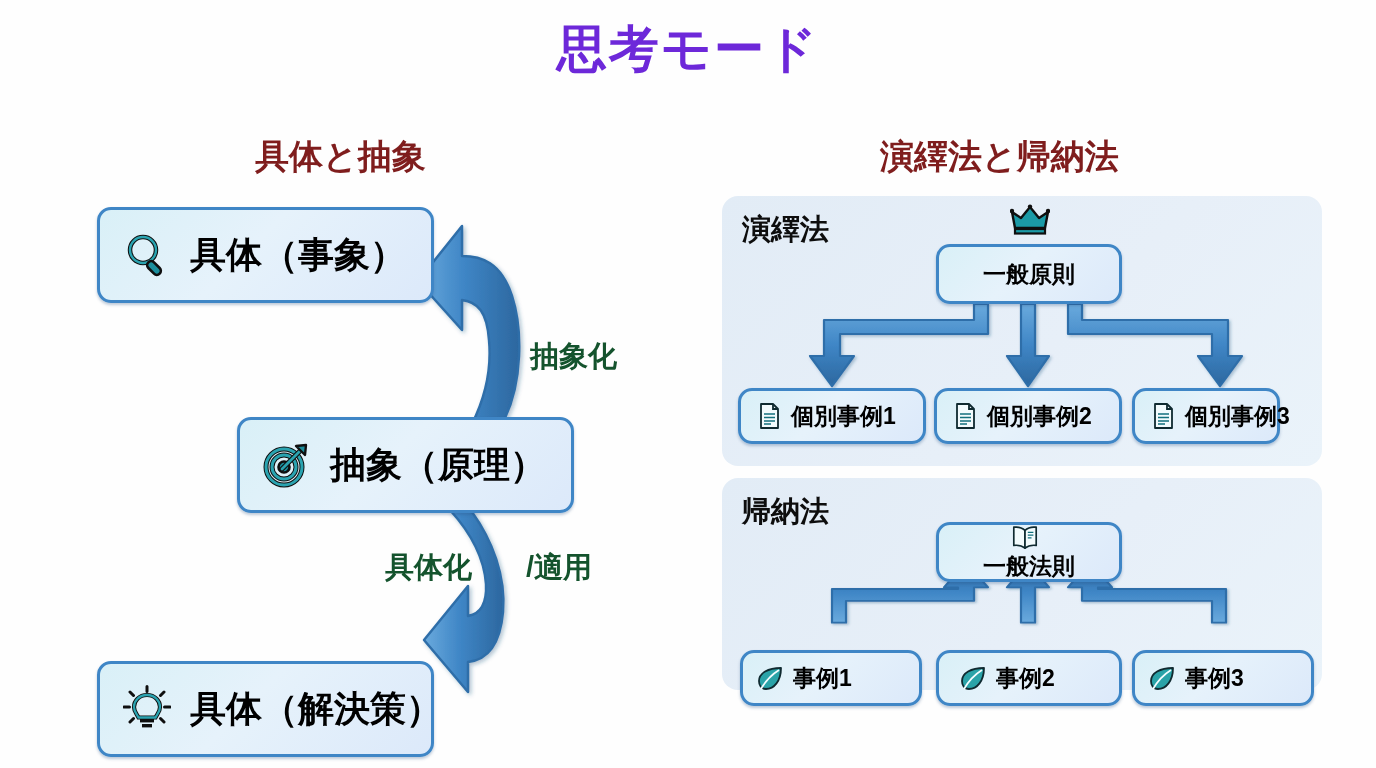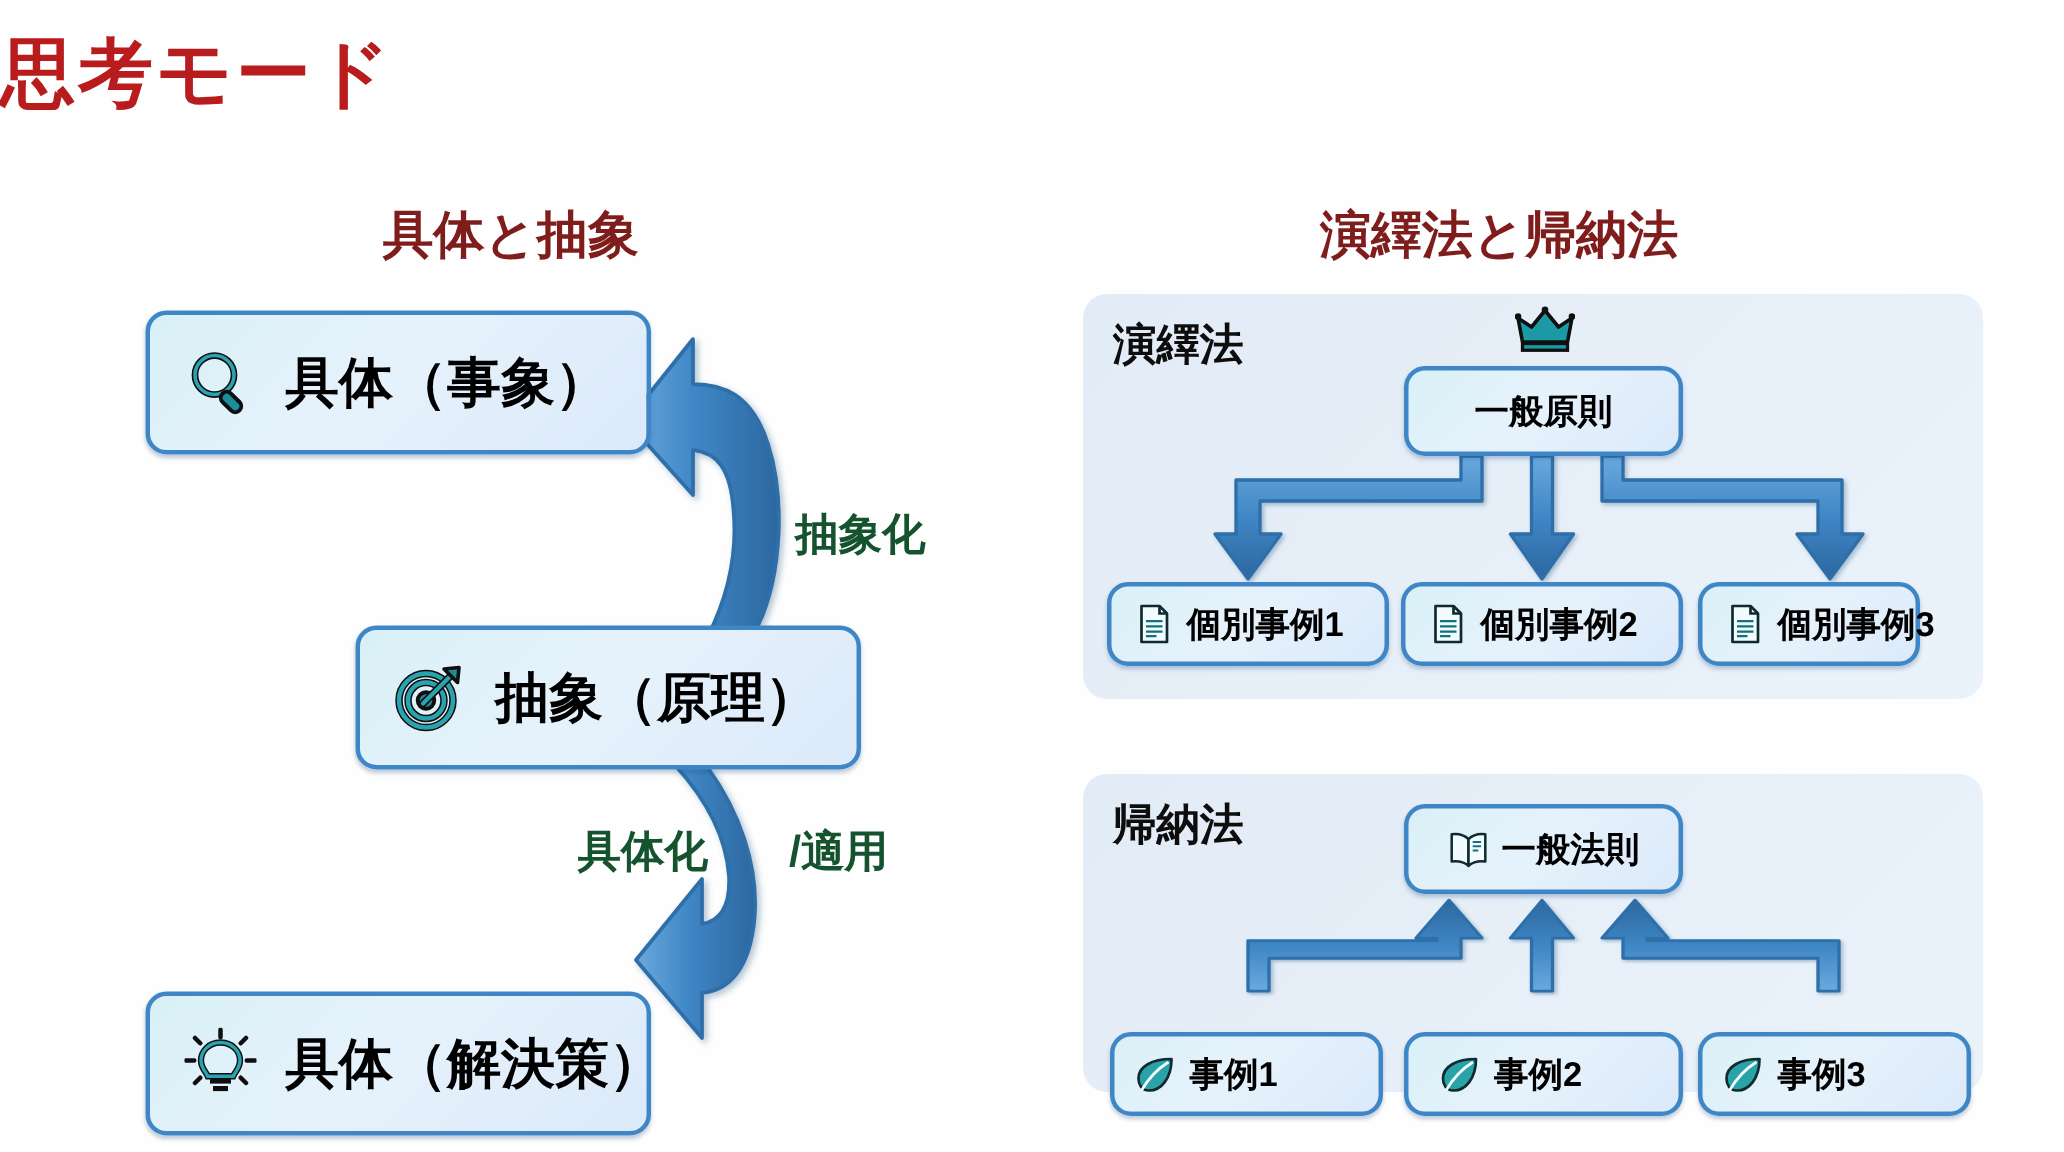--- a/index.html
+++ b/index.html
@@ -8,22 +8,23 @@
     background:#fefefe;
     font-family:"Liberation Sans","DejaVu Sans",sans-serif;
     color:#111;
     position:relative;
     overflow:hidden;
   }
 
   
   .main-title{
     position:absolute; top:16px; left:0; width:1376px;
+    text-align:center;
     font-size:50px; font-weight:bold; letter-spacing:2px;
-    color:#b91c1c;
+    color:#6d28d9;
   }
 
   
   .sec-title{
     position:absolute;
     font-size:34px; font-weight:bold;
     color:#7f1d1d;
     white-space:nowrap;
   }
   #title-left  { top:134px; left:255px; }
@@ -61,21 +62,21 @@
   #lbl-abstraction{ left:530px; top:337px; }
   #lbl-concrete   { left:385px; top:548px; }
 
   
   .panel{
     position:absolute;
     background:linear-gradient(135deg,#e2ecf6 0%,#e7eff8 55%,#eaf3fa 100%);
     border-radius:16px;
   }
   #panel-deductive{ left:722px; top:196px; width:600px; height:270px; }
-  #panel-inductive{ left:722px; top:478px; width:600px; height:212px;margin-top:38px; }
+  #panel-inductive{ left:722px; top:478px; width:600px; height:212px; }
 
   .panel-label{
     position:absolute; left:20px; top:14px;
     font-size:29px; font-weight:bold; color:#0d0d0d;
     white-space:nowrap;
   }
 
   .panel svg.wires{ position:absolute; left:0; top:0; width:100%; height:100%; }
 
   
@@ -84,21 +85,21 @@
   .leaf-node{ height:56px; padding-left:14px; }
   .rnode .ico{ width:28px; height:28px; margin-right:8px; }
 
   
   #node-ippan-gensoku{ left:214px; top:48px; width:186px; }
   #node-kobetsu-1{ left:16px;  top:192px; width:188px; }
   #node-kobetsu-2{ left:212px; top:192px; width:188px; }
   #node-kobetsu-3{ left:410px; top:192px; width:148px; }
 
   
-  #node-ippan-hosoku{ left:214px; top:20px; width:186px; }
+  #node-ippan-hosoku{ left:214px; top:44px; width:186px;flex-direction:column; }
   #node-jirei-1{ left:18px;  top:172px; width:182px; }
   #node-jirei-2{ left:214px; top:172px; width:186px;padding-left:21px; }
   #node-jirei-3{ left:410px; top:172px; width:182px; }
 
   .crown-wrap{ position:absolute; left:288px; top:8px; width:40px; height:34px; }
 </style>
 </head>
 <body>
 
 <div class="main-title">思考モード</div>

